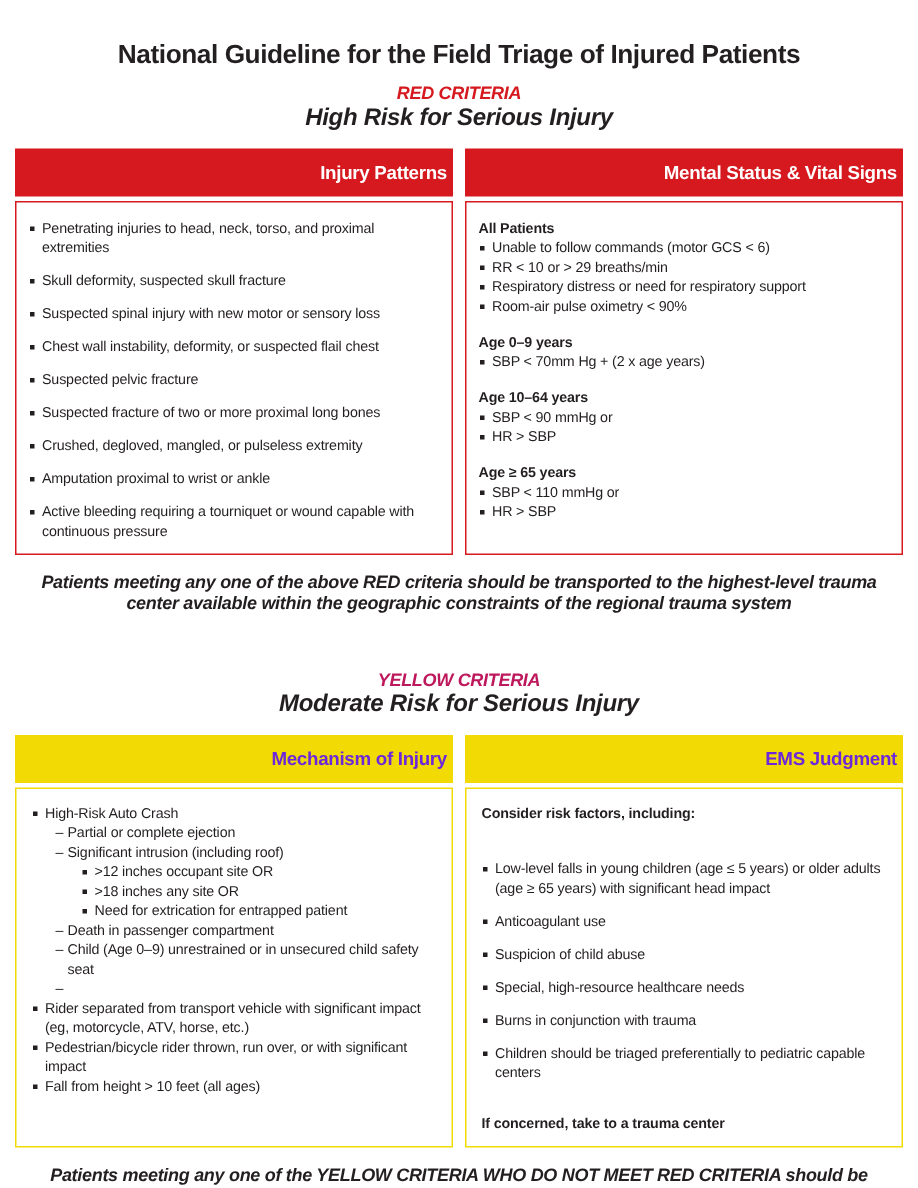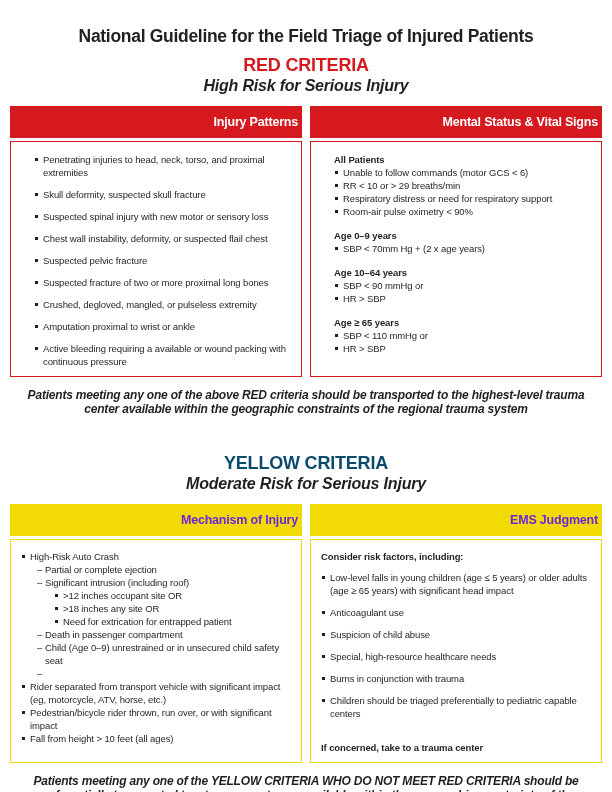--- a/index.html
+++ b/index.html
@@ -1,49 +1,49 @@
 <!DOCTYPE html>
 <html><head>
 <meta charset="utf-8">
 <style>
   html,body{margin:0;padding:0;background:#ffffff;}
   body{width:612px;height:792px;font-family:"Liberation Sans","DejaVu Sans",sans-serif;color:#231f20;}
   .page{position:relative;width:612px;height:792px;box-sizing:border-box;padding:26px 10px 0 10px;overflow:hidden;}
 
   .title{text-align:center;font-size:17.5px;font-weight:800;letter-spacing:-0.3px;margin:0 0 8px 0;}
-  .crit-heading{text-align:center;font-size:18px;font-weight:800;letter-spacing:-0.2px;margin:0;}
+  .crit-heading{text-align:center;font-size:12px;font-weight:800;font-style:italic;letter-spacing:-0.2px;margin:0;}
   .crit-sub{text-align:center;font-size:16px;font-weight:800;font-style:italic;letter-spacing:-0.2px;margin:1px 0 0 0;color:#231f20;}
   .red-text{color:#d6181f;}
-  .yellow-text{color:#0c4a6e;}
+  .yellow-text{color:#be185d;}
 
   .columns{display:grid;grid-template-columns:1fr 1fr;column-gap:8px;margin-top:11px;}
   .col{display:flex;flex-direction:column;}
   .box-header{font-size:12.5px;font-weight:800;text-align:right;padding:9px 4px;letter-spacing:-0.2px;}
   .box-header.red{background:#d6181f;color:#ffffff;}
   .box-header.yellow{background:#f2db05;color:#6d28d9;}
   .box-body{margin-top:3px;background:#ffffff;flex:1;box-sizing:border-box;}
-  .box-body.red{border:1.5px solid #d6181f;padding:11px 8px 8px 23px;}
+  .box-body.red{border:1.5px solid #d6181f;padding:11px 8px 8px 8px;}
   .box-body.yellow{border:1.5px solid #f2db05;padding:10px 8px 8px 10px;}
 
   .li{display:flex;align-items:flex-start;font-size:9.5px;line-height:13px;letter-spacing:-0.1px;}
   .sq{flex:0 0 auto;width:3px;height:3px;background:#231f20;margin:5px 5px 0 1px;}
   .dash{flex:0 0 auto;width:8px;color:#231f20;}
   .dash::before{content:"\2013";}
   .spaced > .li{margin-bottom:9px;}
   .spaced > .li:last-child{margin-bottom:0;}
 
   .group{margin-bottom:11px;}
   .group:last-child{margin-bottom:0;}
   .group-heading{font-size:9.5px;font-weight:800;line-height:13px;letter-spacing:-0.1px;}
 
   .lvl2{margin-left:16px;}
   .lvl3{margin-left:33px;}
 
   .intro,.outro{font-size:9.5px;font-weight:800;line-height:13px;letter-spacing:-0.1px;}
-  .intro{margin-bottom:8px;}
+  .intro{margin-bottom:24px;}
   .outro{margin-top:21px;}
 
   .footnote{text-align:center;font-size:12px;font-weight:800;font-style:italic;line-height:14px;letter-spacing:-0.2px;margin:11px 4px 0 4px;}
   .yellow-section-head{margin-top:37px;}
 </style>
 </head>
 <body>
 
 <div class="page">
 
@@ -84,21 +84,21 @@
         <div class="li">
             <span class="sq"></span>
             <span>Crushed, degloved, mangled, or pulseless extremity</span>
           </div>
         <div class="li">
             <span class="sq"></span>
             <span>Amputation proximal to wrist or ankle</span>
           </div>
         <div class="li">
             <span class="sq"></span>
-            <span>Active bleeding requiring a available or wound packing with continuous pressure</span>
+            <span>Active bleeding requiring a tourniquet or wound capable with continuous pressure</span>
           </div>
       </div>
     </div>
 
     <div class="col">
       <div class="box-header red">Mental Status &amp; Vital Signs</div>
       <div class="box-body red">
         <div class="group">
           <div class="group-heading">All Patients</div>
           <div class="li">

